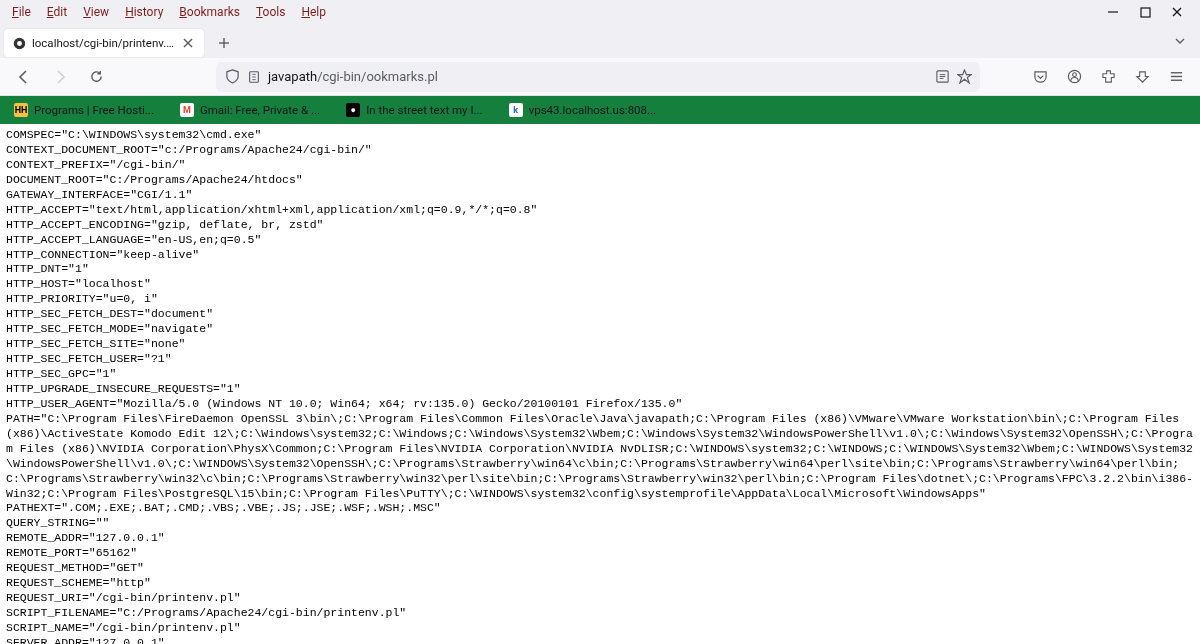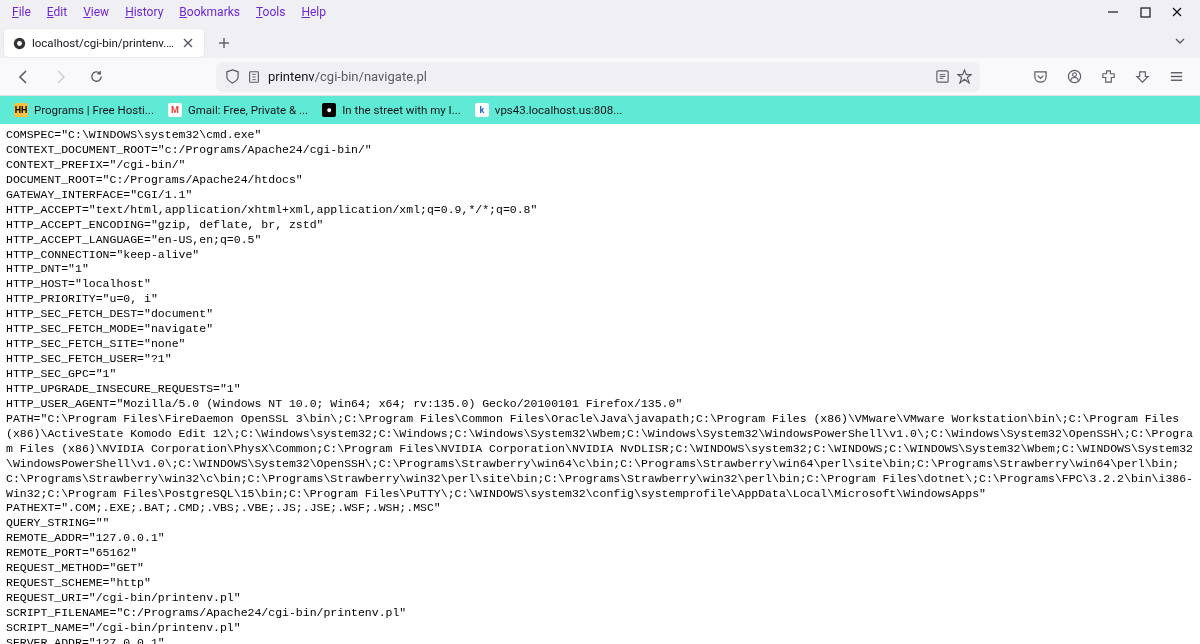--- a/index.html
+++ b/index.html
@@ -9,21 +9,21 @@
       background: #fff;
       overflow: hidden;
     }
     .menubar {
       display: flex;
       align-items: center;
       background: #f0f0f4;
       height: 24px;
       padding: 0 4px;
       font-size: 12px;
-      color: #6d28d9;
+      color: #7f1d1d;
     }
     .menubar-item { padding: 3px 8px; cursor: pointer; }
     .titlebar-controls {
       margin-left: auto;
       display: flex;
       gap: 18px;
       padding-right: 12px;
       align-items: center;
     }
     .titlebar-btn {
@@ -156,24 +156,24 @@
     }
     .urlbar-domain { color: #15141a; }
     .urlbar-path { color: #5b5b66; }
     .toolbar-right {
       display: flex;
       gap: 2px;
     }
     .bookmarks-bar {
       display: flex;
       align-items: center;
-      background: #5eead4;
+      background: #15803d;
       height: 28px;
       padding: 0 8px;
-      gap: 2px;
+      gap: 14px;
       font-size: 11.5px;
     }
     .bookmark-item {
       display: flex;
       align-items: center;
       padding: 4px 6px;
       gap: 6px;
       cursor: pointer;
       border-radius: 4px;
       color: #15141a;
@@ -296,21 +296,21 @@
     </span>
     <span class="urlbar-icon">
       <svg width="14" height="14" viewBox="0 0 16 16">
           <rect x="3" y="2" width="10" height="12" rx="1" fill="none" stroke="currentColor" stroke-width="1.3"></rect>
           <line x1="6" y1="5" x2="10" y2="5" stroke="currentColor" stroke-width="1"></line>
           <line x1="6" y1="8" x2="10" y2="8" stroke="currentColor" stroke-width="1"></line>
           <line x1="6" y1="11" x2="10" y2="11" stroke="currentColor" stroke-width="1"></line>
         </svg>
     </span>
     <div class="urlbar-text">
-      <span class="urlbar-domain">printenv</span><span class="urlbar-path">/cgi-bin/navigate.pl</span>
+      <span class="urlbar-domain">javapath</span><span class="urlbar-path">/cgi-bin/ookmarks.pl</span>
     </div>
     <span class="urlbar-icon">
       <svg width="15" height="15" viewBox="0 0 16 16">
           <rect x="2" y="2" width="12" height="12" rx="1" fill="none" stroke="currentColor" stroke-width="1.2"></rect>
           <line x1="5" y1="6" x2="11" y2="6" stroke="currentColor" stroke-width="1"></line>
           <line x1="5" y1="8" x2="11" y2="8" stroke="currentColor" stroke-width="1"></line>
           <line x1="5" y1="10" x2="9" y2="10" stroke="currentColor" stroke-width="1"></line>
         </svg>
     </span>
     <span class="urlbar-icon">
@@ -357,21 +357,21 @@
     <div class="bookmark-item">
       <div class="bookmark-favicon" style="background: rgb(246, 192, 66); color: rgb(0, 0, 0);">HH</div>
       <span class="bookmark-label">Programs | Free Hosti...</span>
     </div>
     <div class="bookmark-item">
       <div class="bookmark-favicon" style="background: rgb(255, 255, 255); color: rgb(234, 67, 53);">M</div>
       <span class="bookmark-label">Gmail: Free, Private &amp; ...</span>
     </div>
     <div class="bookmark-item">
       <div class="bookmark-favicon" style="background: rgb(0, 0, 0); color: rgb(255, 255, 255);">●</div>
-      <span class="bookmark-label">In the street with my I...</span>
+      <span class="bookmark-label">In the street text my I...</span>
     </div>
     <div class="bookmark-item">
       <div class="bookmark-favicon" style="background: rgb(255, 255, 255); color: rgb(36, 105, 199);">k</div>
       <span class="bookmark-label">vps43.localhost.us:808...</span>
     </div>
   </div>
 
 <pre class="content" id="env-output">COMSPEC="C:\WINDOWS\system32\cmd.exe"
 CONTEXT_DOCUMENT_ROOT="c:/Programs/Apache24/cgi-bin/"
 CONTEXT_PREFIX="/cgi-bin/"

